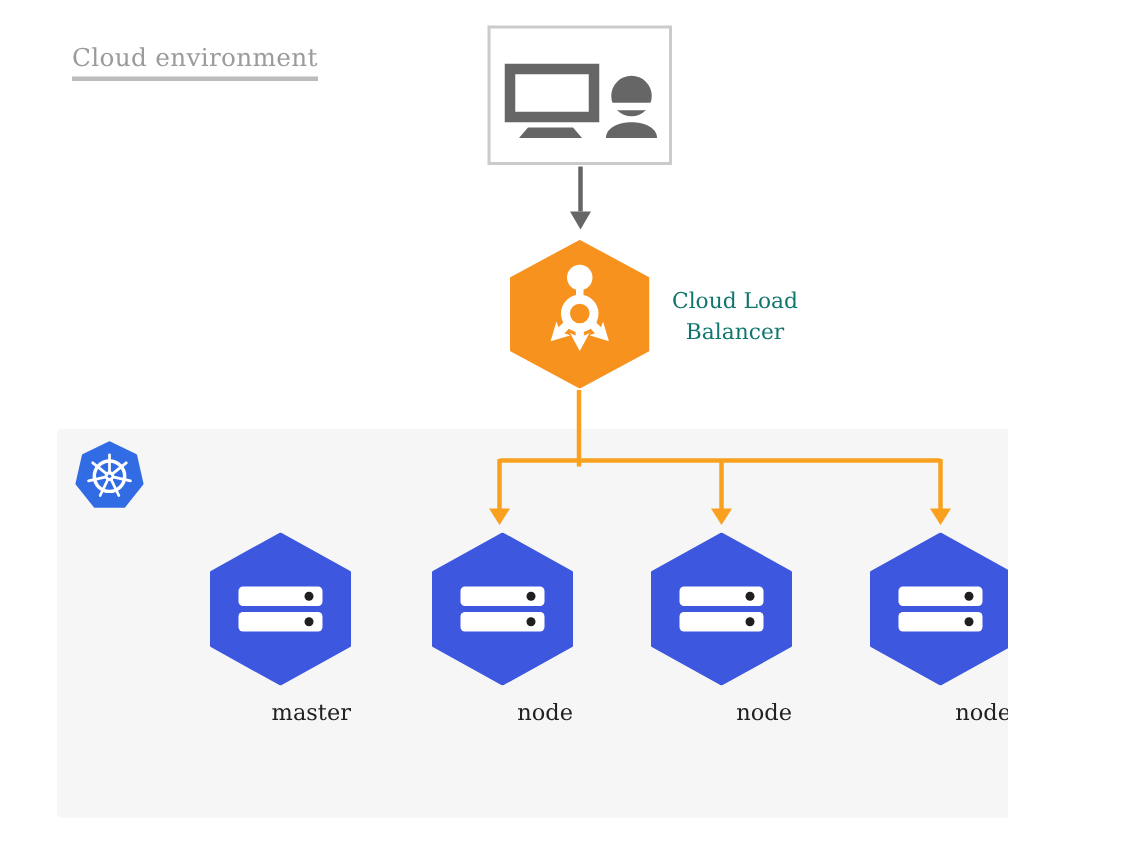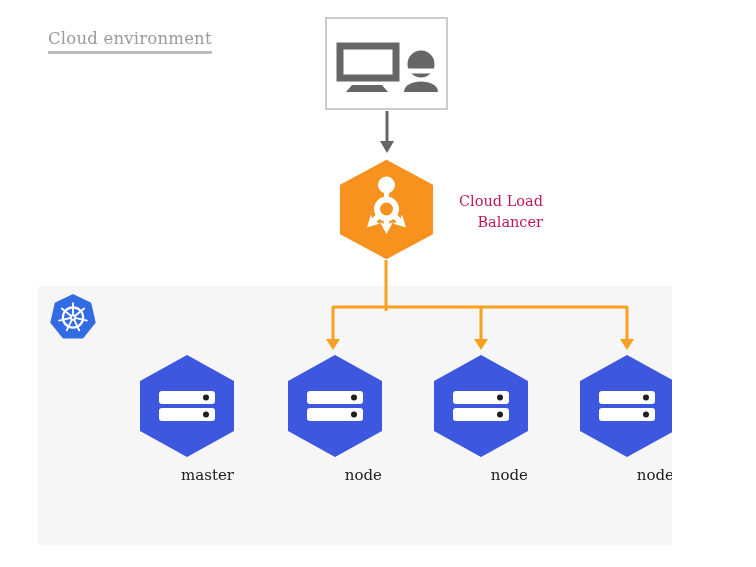--- a/index.html
+++ b/index.html
@@ -18,21 +18,21 @@
   .connectors{position:absolute;left:0;top:0;z-index:2;}
 
   
   .user-box{position:absolute;left:325px;top:17px;width:123px;height:93px;
             background:#ffffff;border:2px solid #cbcbcb;box-sizing:border-box;z-index:3;}
   .user-box svg{display:block;}
 
   
   .lb-hex{position:absolute;left:340px;top:160px;z-index:3;}
   .lb-label{position:absolute;left:437px;top:191px;width:106px;z-index:3;
-            text-align:right;font-size:14.5px;line-height:21px;color:#be185d;}
+            text-align:center;font-size:14.5px;line-height:21px;color:#0f766e;}
 
   
   .k8s-logo{position:absolute;left:50px;top:294px;z-index:3;}
 
   
   .node-wrap{position:absolute;top:355px;width:94px;height:132px;z-index:3;}
   .node-wrap.pos-0{left:140px;}
   .node-wrap.pos-1{left:288px;}
   .node-wrap.pos-2{left:434px;}
   .node-wrap.pos-3{left:580px;}

